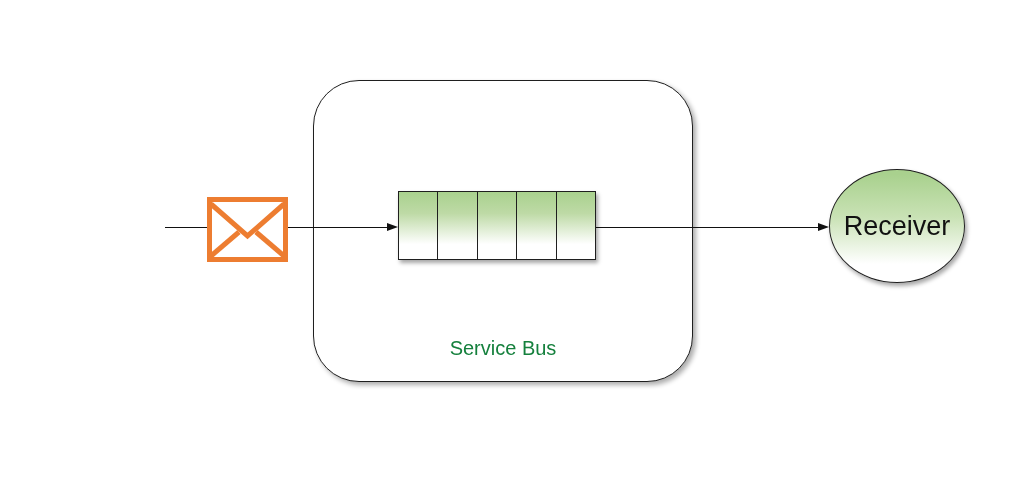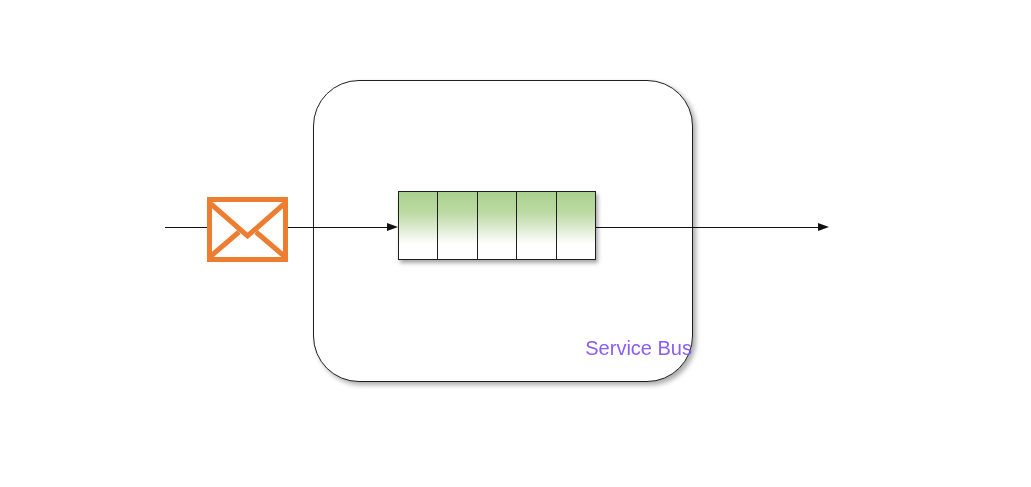--- a/index.html
+++ b/index.html
@@ -61,23 +61,23 @@
     width: 380px; height: 302px;
     border: 1.3px solid #1f1f1f;
     border-radius: 46px;
     background: #ffffff;
     box-shadow: 3px 3px 5px rgba(0,0,0,0.33);
   }
   .container-label {
     position: absolute;
     left: 0; right: 0;
     top: 256px;
-    text-align: right;
+    text-align: center;
     font-size: 20px;
-    color: #8b5cf6;
+    color: #15803d;
   }
 
   
   .queue {
     position: absolute;
     left: 398px; top: 191px;
     width: 198px; height: 69px;
     display: flex;
     border: 1.4px solid #1f1f1f;
     background: #ffffff;
@@ -129,14 +129,17 @@
   <div class="envelope">
     <svg viewBox="0 0 81 65" style="stroke: var(--envelope-stroke, #ED7D31); fill: none;">
       <rect x="2.5" y="2.5" width="76" height="60" fill="#ffffff" stroke-width="5"></rect>
       <path d="M4 7 L40.5 39 L77 7" stroke-width="5" stroke-linejoin="miter"></path>
       <path d="M4 59 L32 35" stroke-width="5"></path>
       <path d="M77 59 L49 35" stroke-width="5"></path>
     </svg>
   </div>
 
 
+  <div class="ellipse receiver">
+    <span>Receiver</span>
+  </div>
 
 </div>
 
 </body></html>

